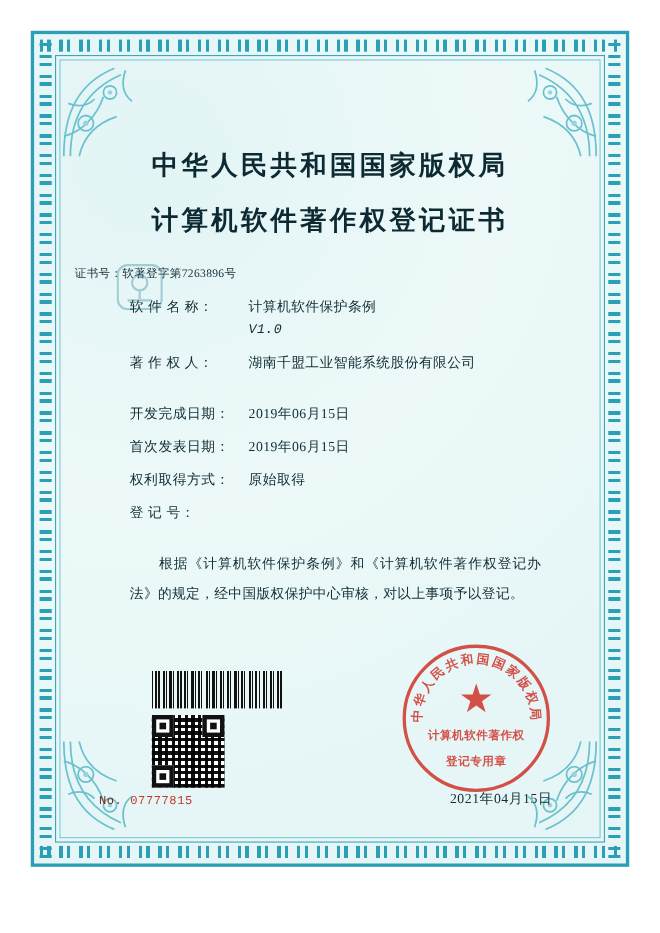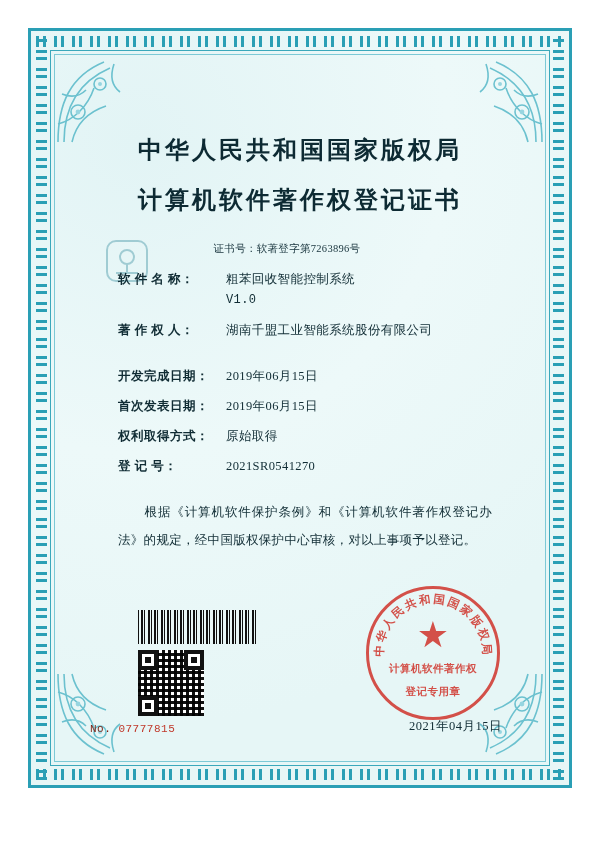--- a/index.html
+++ b/index.html
@@ -109,21 +109,21 @@
   .title-sub {
     text-align: center;
     font-size: 24px;
     font-weight: bold;
     letter-spacing: 3px;
     color: #0d2a33;
     margin-top: 18px;
   }
 
   .cert-no {
-    text-align: center;
+    text-align: left;
     font-size: 10.5px;
     color: #16323b;
     margin-top: 26px;
     padding-right: 26px;
     letter-spacing: 0.3px;
   }
 
   .fields {
     margin-top: 14px;
     padding-left: 50px;
@@ -135,31 +135,31 @@
     margin-bottom: 11px;
     font-size: 12.5px;
     color: #102c34;
     line-height: 19px;
   }
   .row .lbl {
     width: 108px;
     flex: 0 0 108px;
     letter-spacing: 0.5px;
     white-space: nowrap;
-    font-weight: bold;
   }
   .row .val {
     flex: 1;
     letter-spacing: 0.4px;
   }
   .row .val .line2 {
     display: block;
     font-family: "Liberation Mono", "DejaVu Sans Mono", monospace;
     font-size: 12px;
     margin-top: 2px;
+    font-style: italic;
   }
   .row.gap-top { margin-top: 6px; }
 
   .spacer-lg { height: 16px; }
 
   .paragraph {
     margin-top: 22px;
     padding-left: 50px;
     padding-right: 40px;
     font-size: 12.5px;
@@ -383,21 +383,21 @@
 
       <div class="cert-no">
         <span>证书号：</span><span>软著登字第7263896号</span>
       </div>
 
       <div class="fields">
 
         <div class="row">
           <div class="lbl">软 件 名 称：</div>
           <div class="val">
-            <span>粗苯回收智能控制系统</span>
+            <span>计算机软件保护条例</span>
             <span class="line2">V1.0</span>
           </div>
         </div>
 
         <div class="row gap-top">
           <div class="lbl">著 作 权 人：</div>
           <div class="val">湖南千盟工业智能系统股份有限公司</div>
         </div>
 
         <div class="spacer-lg"></div>
@@ -413,21 +413,20 @@
         </div>
 
         <div class="row">
           <div class="lbl">权利取得方式：</div>
           <div class="val">原始取得</div>
         </div>
 
 
         <div class="row">
           <div class="lbl">登 记 号：</div>
-          <div class="val">2021SR0541270</div>
         </div>
 
       </div>
 
       <div class="paragraph">
         <span class="indent"></span><span>根据《计算机软件保护条例》和《计算机软件著作权登记办法》的规定，经中国版权保护中心审核，对以上事项予以登记。</span>
       </div>
 
     </div>
 

